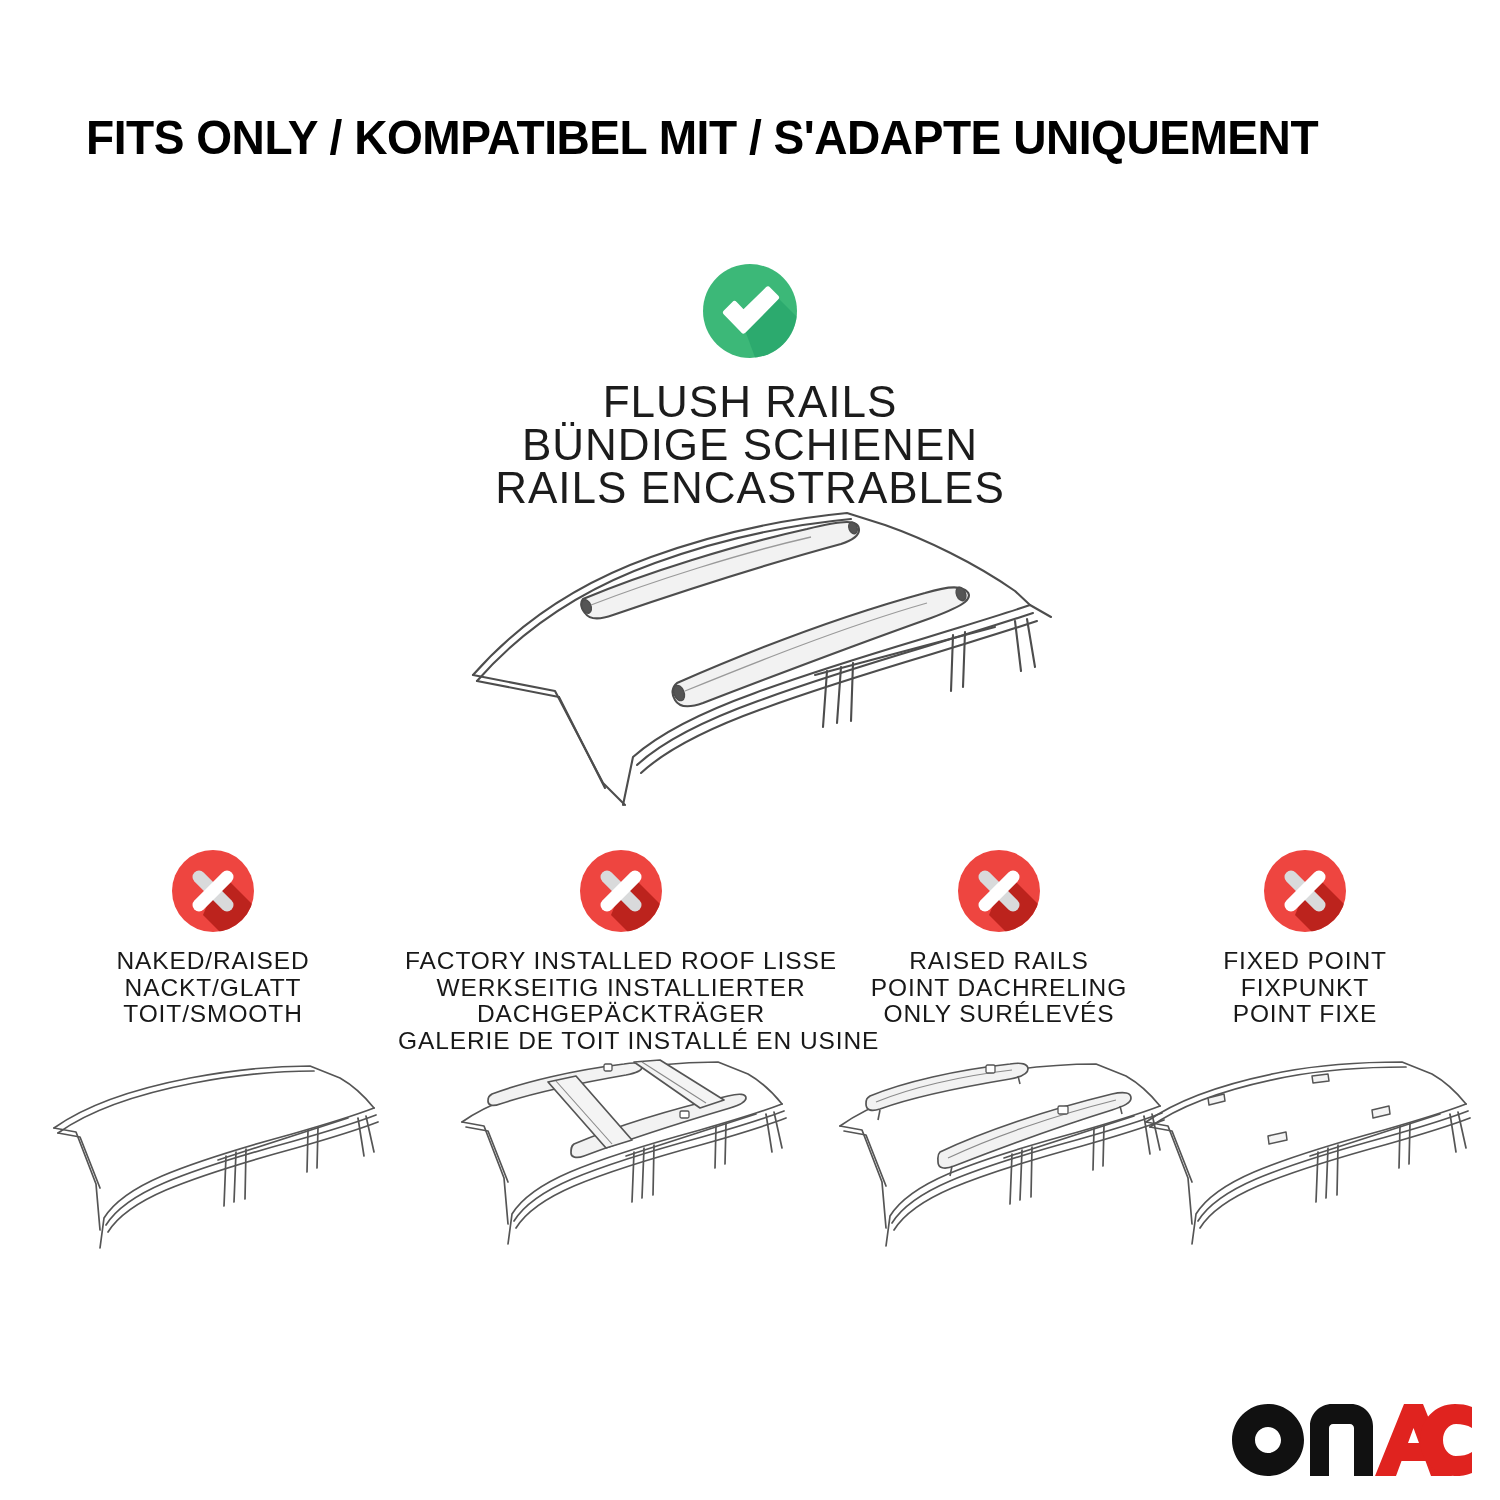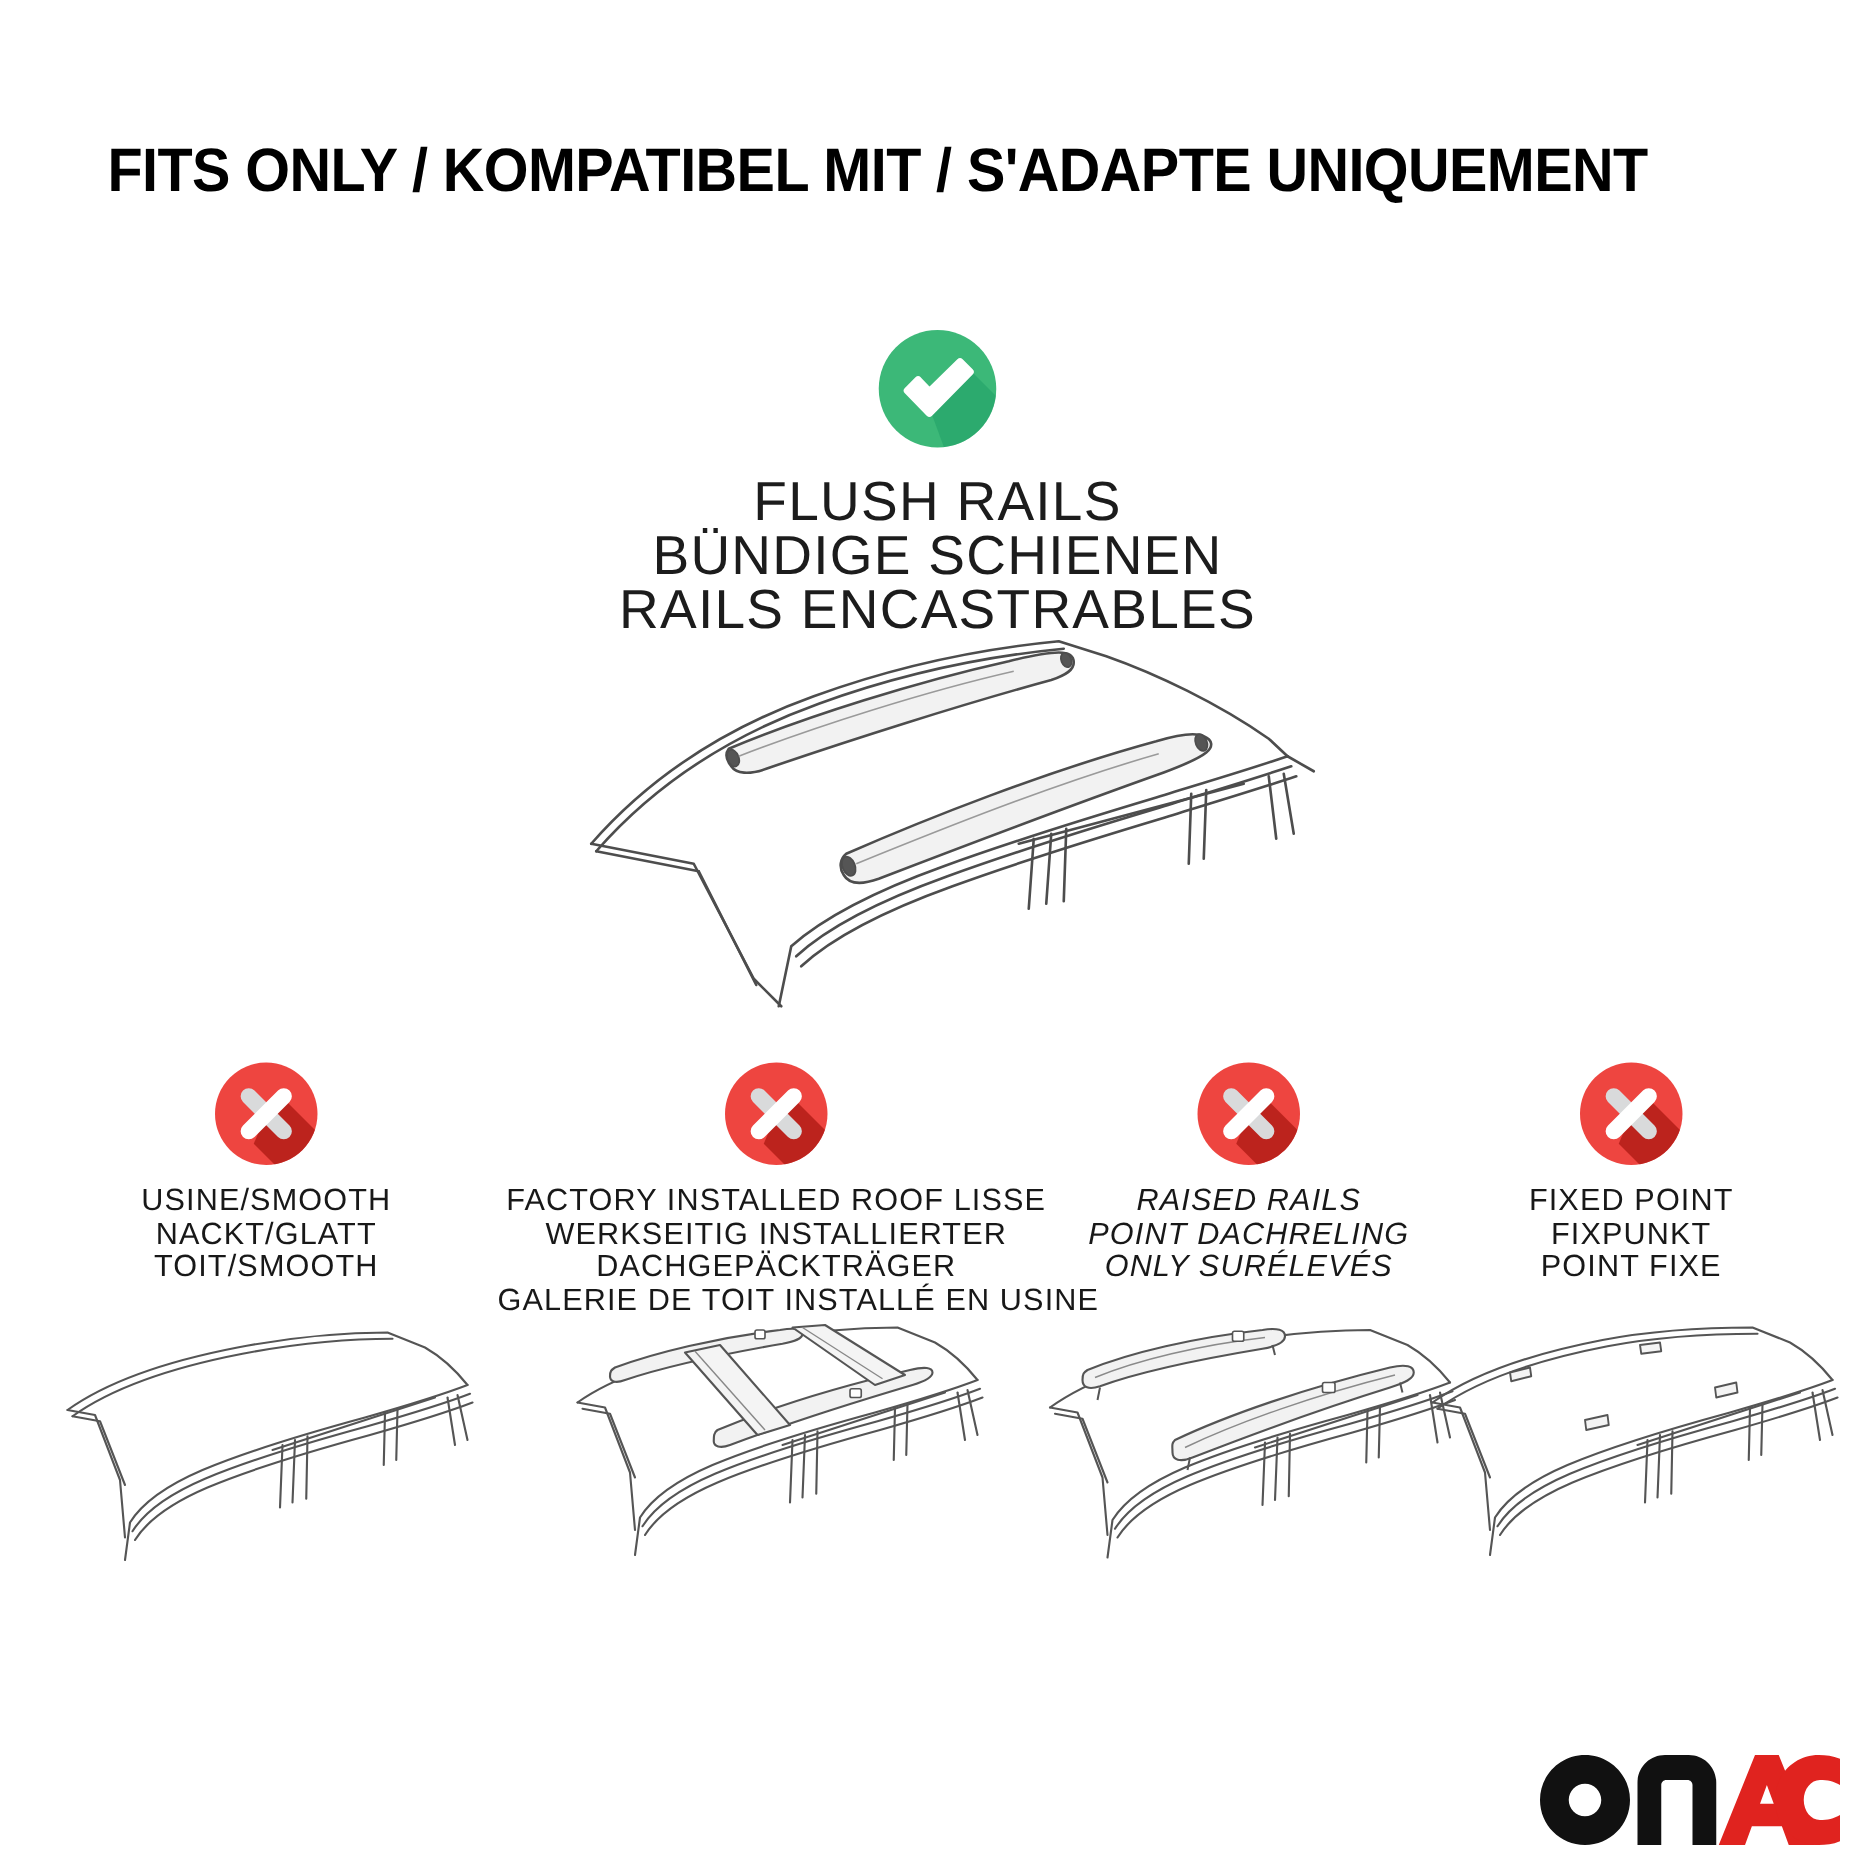--- a/index.html
+++ b/index.html
@@ -212,21 +212,21 @@
         <g clip-path="url(#xclip1)">
           <polygon points="43,43 56,30 86,60 86,86 52,86 33,67" fill="#b31d18" opacity="0.85"></polygon>
         </g>
         <g stroke-linecap="round">
           <line x1="29" y1="29" x2="57" y2="57" stroke="#d9dadb" stroke-width="13"></line>
           <line x1="57" y1="29" x2="29" y2="57" stroke="#ffffff" stroke-width="13"></line>
         </g>
       </svg>
     </div>
     <div class="nf-labels">
-      <div class="nf-line">USINE/SMOOTH</div>
+      <div class="nf-line">NAKED/RAISED</div>
       <div class="nf-line">NACKT/GLATT</div>
       <div class="nf-line">TOIT/SMOOTH</div>
     </div>
     <div class="nf-illus" style="top:212px;">
       <svg width="330" height="220" viewBox="0 0 330 220" aria-hidden="true">
         <g fill="none" stroke="#555" stroke-width="1.7" stroke-linejoin="round" stroke-linecap="round">
           <path d="M6,68 C34,48 80,30 142,18 C184,10 226,6 262,6 L292,18 C306,26 318,38 326,48"></path>
           <path d="M10,73 C38,53 84,35 146,23 C188,15 230,11 266,11"></path>
           <path d="M6,68 L28,72 L48,124 L52,170"></path>
           <path d="M10,73 L32,77 L52,128"></path>
@@ -305,21 +305,21 @@
           <path d="M178,2 L204,0 L268,40 L244,48 Z"></path>
         </g>
         <g fill="none" stroke="#888" stroke-width="1.1">
           <path d="M100,21 L156,84"></path>
           <path d="M186,2 L250,43"></path>
         </g>
       </svg>
     </div>
   </div>
 
-  <div class="nf-col" style="left:824px; width:350px;font-style:italic;">
+  <div class="nf-col" style="left:824px; width:350px;">
     <div class="x-badge">
       <svg width="86" height="86" viewBox="0 0 86 86" aria-hidden="true">
         <defs>
             <clipPath id="xclip3">
               <circle cx="43" cy="43" r="41"></circle>
             </clipPath>
           </defs>
         <circle cx="43" cy="43" r="41" fill="#ee4540"></circle>
         <g clip-path="url(#xclip3)">
           <polygon points="43,43 56,30 86,60 86,86 52,86 33,67" fill="#b31d18" opacity="0.85"></polygon>

